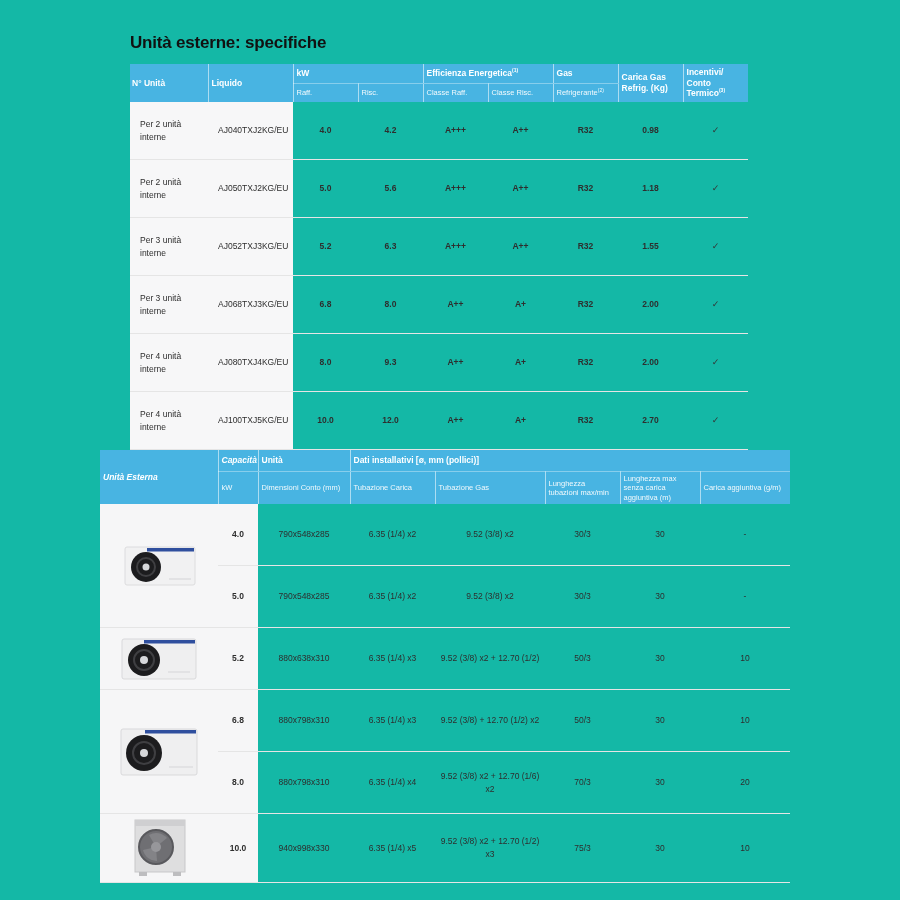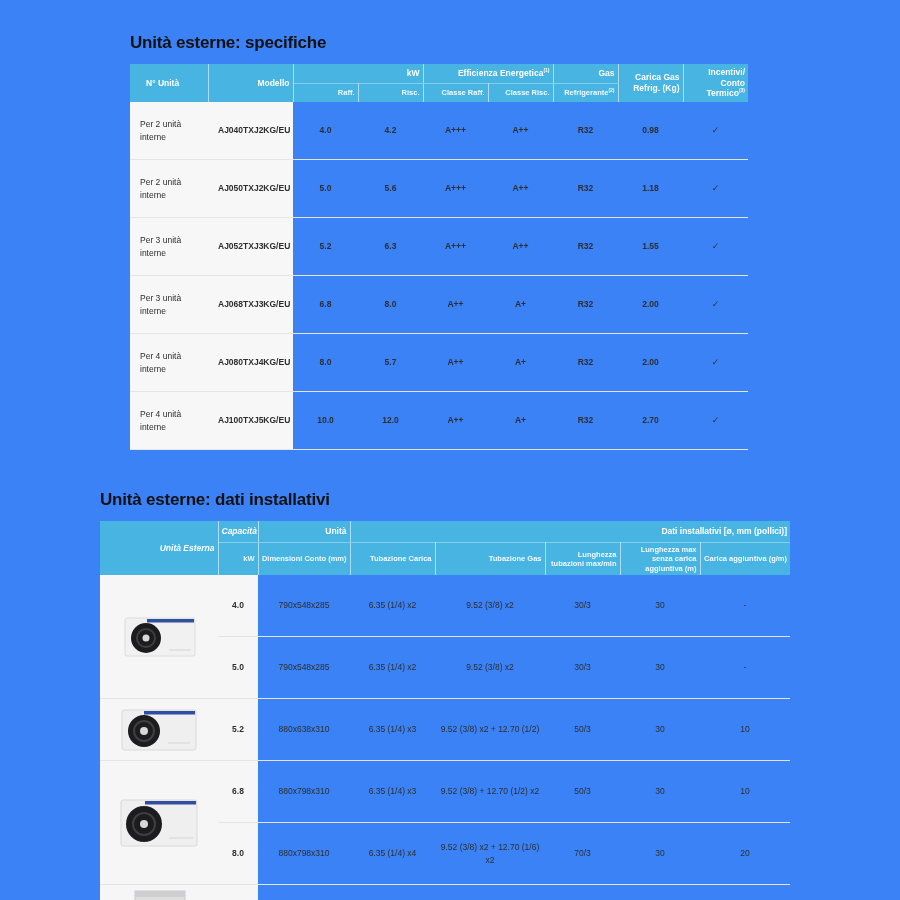--- a/index.html
+++ b/index.html
@@ -1,37 +1,37 @@
 <!DOCTYPE html>
 <html><head>
 <meta charset="utf-8">
 <style>
   html,body{margin:0;padding:0;background:#fff;}
-  .page{position:relative;width:900px;height:900px;background:#3b82f6;overflow:hidden;
+  .page{position:relative;width:900px;height:900px;background:#14b8a6;overflow:hidden;
         font-family:"Liberation Sans",sans-serif;color:#2e2e2e;}
   .section-title{font-size:17px;font-weight:700;color:#111;letter-spacing:-0.2px;}
   #title1{margin:33px 0 11px 130px;}
   #title2{margin:40px 0 11px 100px;}
   table{border-collapse:collapse;table-layout:fixed;border-bottom:1px solid #e5e5e5;}
   #specs-table{margin-left:130px;width:618px;}
   #install-table{margin-left:100px;width:690px;}
   th{background:#48b4e2;color:#fff;font-weight:700;font-size:8.5px;padding:2px 3px;
-     vertical-align:middle;text-align:right;line-height:1.25;}
-  th.sub{font-size:7.5px;font-weight:700;color:rgba(255,255,255,.93);}
+     vertical-align:middle;text-align:left;line-height:1.25;}
+  th.sub{font-size:7.5px;font-weight:400;color:rgba(255,255,255,.93);}
   th+th{border-left:1px solid rgba(255,255,255,.55);}
   tr.subrow th:first-child{border-left:1px solid rgba(255,255,255,.55);}
   th.grp{border-bottom:1px solid rgba(255,255,255,.35);}
   sup{font-size:5px;vertical-align:super;line-height:0;}
   td{font-size:8.5px;text-align:center;vertical-align:middle;
      border-top:1px solid #e5e5e5;padding:2px 4px;color:#2e2e2e;line-height:1.5;}
   tbody tr:first-child td{border-top:none;}
   #specs-table td{height:53px;}
   #install-table td{height:57px;}
   #specs-table td.c-unit,#specs-table td.c-model{background:#f7f7f8;text-align:left;padding-left:10px;}
-  #specs-table td.c-model{font-weight:700;}
+  #specs-table td.c-model{font-weight:400;}
   #specs-table td.val{font-weight:700;}
   #install-table td.c-img,#install-table td.c-cap{background:#f6f6f7;}
   #install-table td.c-cap{font-weight:700;}
   th.h-top1{height:15px;} th.h-sub1{height:14px;}
   th.h-top2{height:17px;font-style:italic;} th.h-sub2{height:16px;}
   .unit-img{display:block;margin:0 auto;}
   .check{font-size:9px;color:#333;}
 </style>
 </head>
 <body>
@@ -47,22 +47,22 @@
         <col style="width:65px">
         <col style="width:65px">
       <col style="width:65px">
         <col style="width:65px">
         <col style="width:65px">
         <col style="width:65px">
         <col style="width:65px">
     </colgroup>
     <thead>
       <tr>
-        <th rowspan="2" class="h-top1" style="text-align:left;padding-left:16px;">N° Unità</th>
-        <th rowspan="2">Modello</th>
+        <th rowspan="2" class="h-top1" style="text-align:left;padding-left:2px;">N° Unità</th>
+        <th rowspan="2">Liquido</th>
         <th colspan="2" class="grp h-top1">kW</th>
         <th colspan="2" class="grp"><span>Efficienza Energetica</span><sup>(1)</sup></th>
         <th class="grp">Gas</th>
         <th rowspan="2">Carica Gas Refrig. (Kg)</th>
         <th rowspan="2"><span>Incentivi/</span><br><span>Conto Termico</span><sup>(3)</sup></th>
       </tr>
       <tr class="subrow">
         <th class="sub h-sub1">Raff.</th>
         <th class="sub">Risc.</th>
         <th class="sub">Classe Raff.</th>
@@ -112,42 +112,41 @@
         <td class="val">A++</td>
         <td class="val">A+</td>
         <td class="val">R32</td>
         <td class="val">2.00</td>
         <td class="check">✓</td>
       </tr>
       <tr>
         <td class="c-unit">Per 4 unità interne</td>
         <td class="c-model">AJ080TXJ4KG/EU</td>
         <td class="val">8.0</td>
-        <td class="val">5.7</td>
+        <td class="val">9.3</td>
         <td class="val">A++</td>
         <td class="val">A+</td>
         <td class="val">R32</td>
         <td class="val">2.00</td>
         <td class="check">✓</td>
       </tr>
       <tr>
         <td class="c-unit">Per 4 unità interne</td>
         <td class="c-model">AJ100TXJ5KG/EU</td>
         <td class="val">10.0</td>
         <td class="val">12.0</td>
         <td class="val">A++</td>
         <td class="val">A+</td>
         <td class="val">R32</td>
         <td class="val">2.70</td>
         <td class="check">✓</td>
       </tr>
     </tbody>
   </table>
 
-  <div id="title2" class="section-title">Unità esterne: dati installativi</div>
 
   <table id="install-table">
     <colgroup>
       <col style="width:118px">
         <col style="width:40px">
         <col style="width:92px">
         <col style="width:85px">
       <col style="width:110px">
         <col style="width:75px">
         <col style="width:80px">

